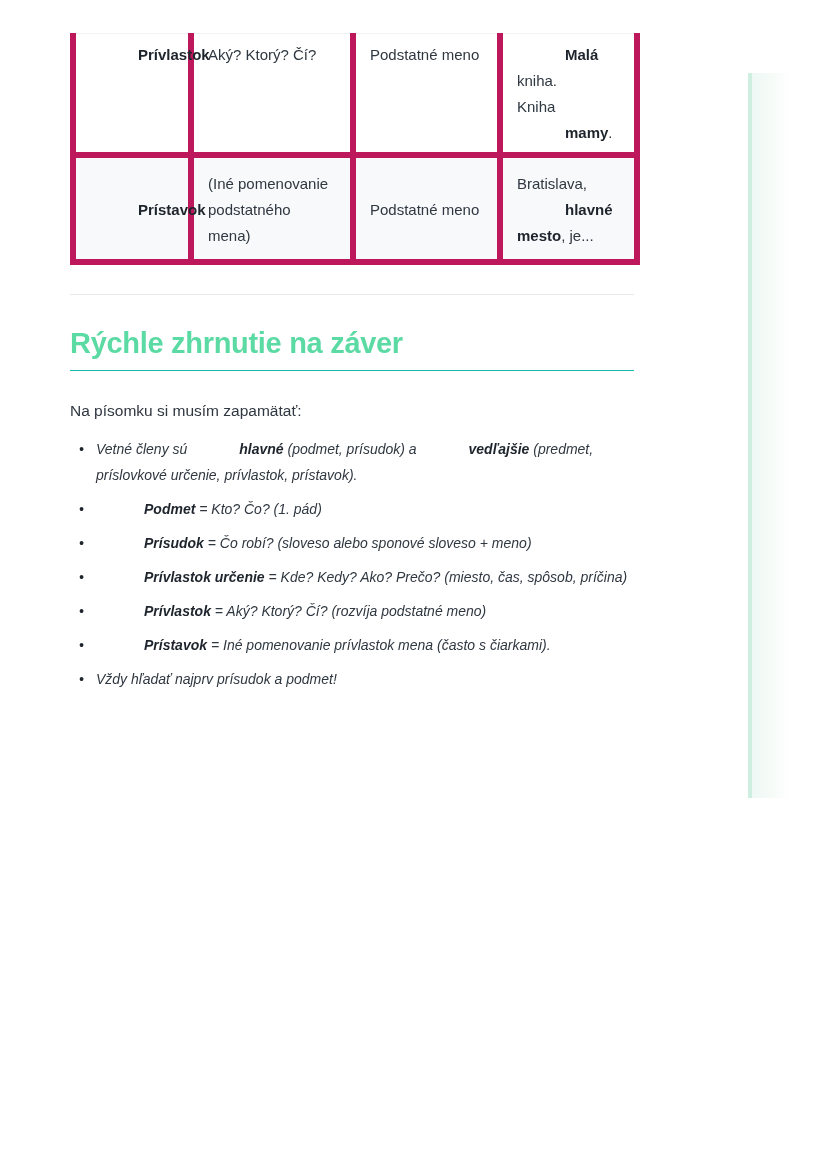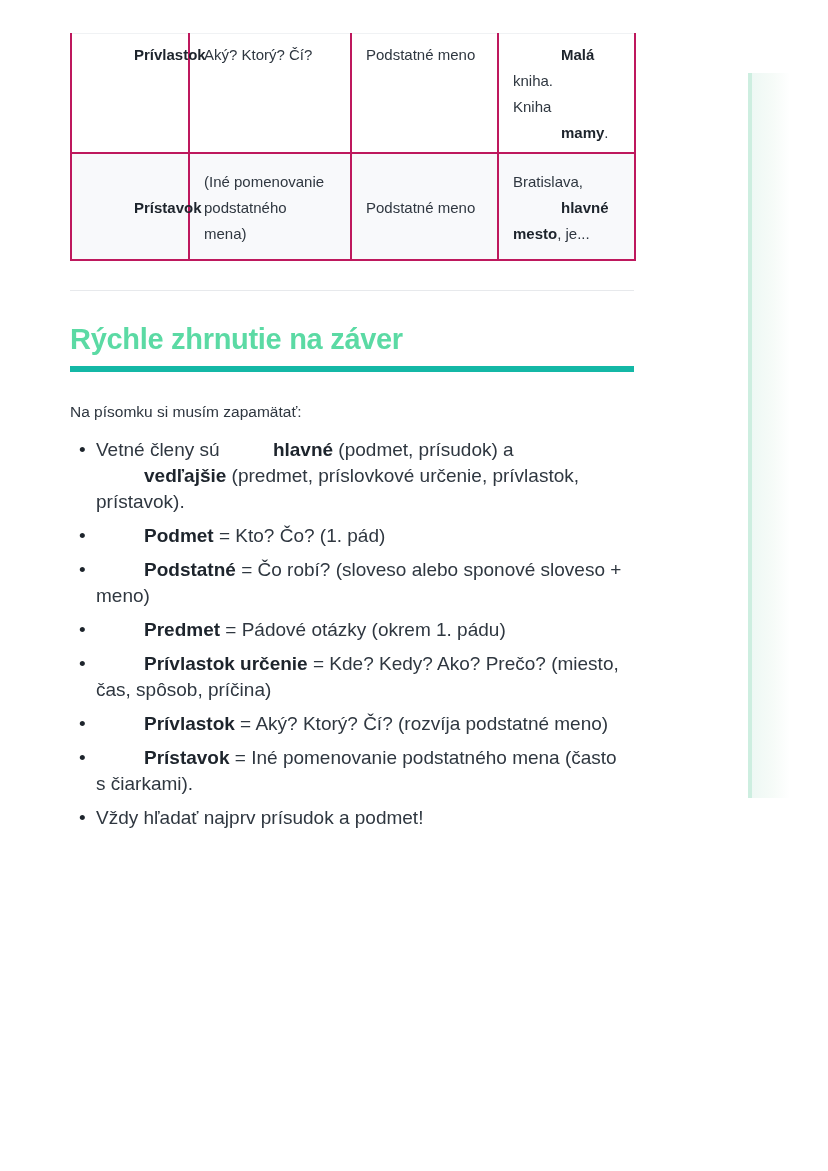--- a/index.html
+++ b/index.html
@@ -23,21 +23,21 @@
   }
 
   
   table.grammar {
     border-collapse: collapse;
     table-layout: fixed;
     width: 564px;
     margin: 33px 0 0 70px;
   }
   table.grammar td {
-    border: 2px solid #be185d;
+    border: 6px solid #be185d;
     padding: 8px 14px 6px 14px;
     font-size: 15px;
     line-height: 26px;
     white-space: pre-line;
     color: #2f3740;
   }
   table.grammar tr.row-top td {
     border-top: 1px solid #f0f2f4;
     height: 67px;
     vertical-align: top;
@@ -60,41 +60,42 @@
   }
   h1.section-heading {
     margin: 32px 0 0 70px;
     width: 564px;
     font-size: 29px;
     line-height: 32px;
     font-weight: 700;
     letter-spacing: -0.3px;
     color: #5bdaa4;
     padding-bottom: 11px;
-    border-bottom: 6px solid #14b8a6;
+    border-bottom: 1px solid #14b8a6;
   }
   p.intro {
     margin: 27px 0 0 70px;
     font-size: 15.5px;
     line-height: 26px;
     color: #2f3740;
   }
   ul.summary {
     list-style: none;
     margin: 12px 0 0 70px;
     padding: 0;
     width: 558px;
   }
   ul.summary li {
     position: relative;
     padding-left: 26px;
     margin-bottom: 8px;
-    font-size: 19px;
+    font-size: 14px;
     line-height: 26px;
     color: #2f3740;
+    font-style: italic;
   }
   ul.summary li::before {
     content: "\2022";
     position: absolute;
     left: 9px;
     top: 0;
     color: #1d242c;
   }
 
   
@@ -151,25 +152,24 @@
 
   <hr class="section-divider">
 
   <h1 class="section-heading">Rýchle zhrnutie na záver</h1>
 
   <p class="intro">Na písomku si musím zapamätať:</p>
 
   <ul class="summary">
       <li><span>Vetné členy sú </span><b>hlavné</b><span> (podmet, prísudok) a </span><b>vedľajšie</b><span> (predmet, príslovkové určenie, prívlastok, prístavok).</span></li>
       <li><b>Podmet</b><span> = Kto? Čo? (1. pád)</span></li>
-      <li><b>Podstatné</b><span> = Čo robí? (sloveso alebo sponové sloveso + meno)</span></li>
-      <li><b>Predmet</b><span> = Pádové otázky (okrem 1. pádu)</span></li>
+      <li><b>Prísudok</b><span> = Čo robí? (sloveso alebo sponové sloveso + meno)</span></li>
       <li><b>Prívlastok určenie</b><span> = Kde? Kedy? Ako? Prečo? (miesto, čas, spôsob, príčina)</span></li>
       <li><b>Prívlastok</b><span> = Aký? Ktorý? Čí? (rozvíja podstatné meno)</span></li>
-      <li><b>Prístavok</b><span> = Iné pomenovanie podstatného mena (často s čiarkami).</span></li>
+      <li><b>Prístavok</b><span> = Iné pomenovanie prívlastok mena (často s čiarkami).</span></li>
       <li><span>Vždy hľadať najprv prísudok a podmet!</span></li>
     </ul>
 
   <div class="side-strip"></div>
 
   <div class="footer">(c) Knowunity 2025</div>
 
 </div>
 
 </body></html>

